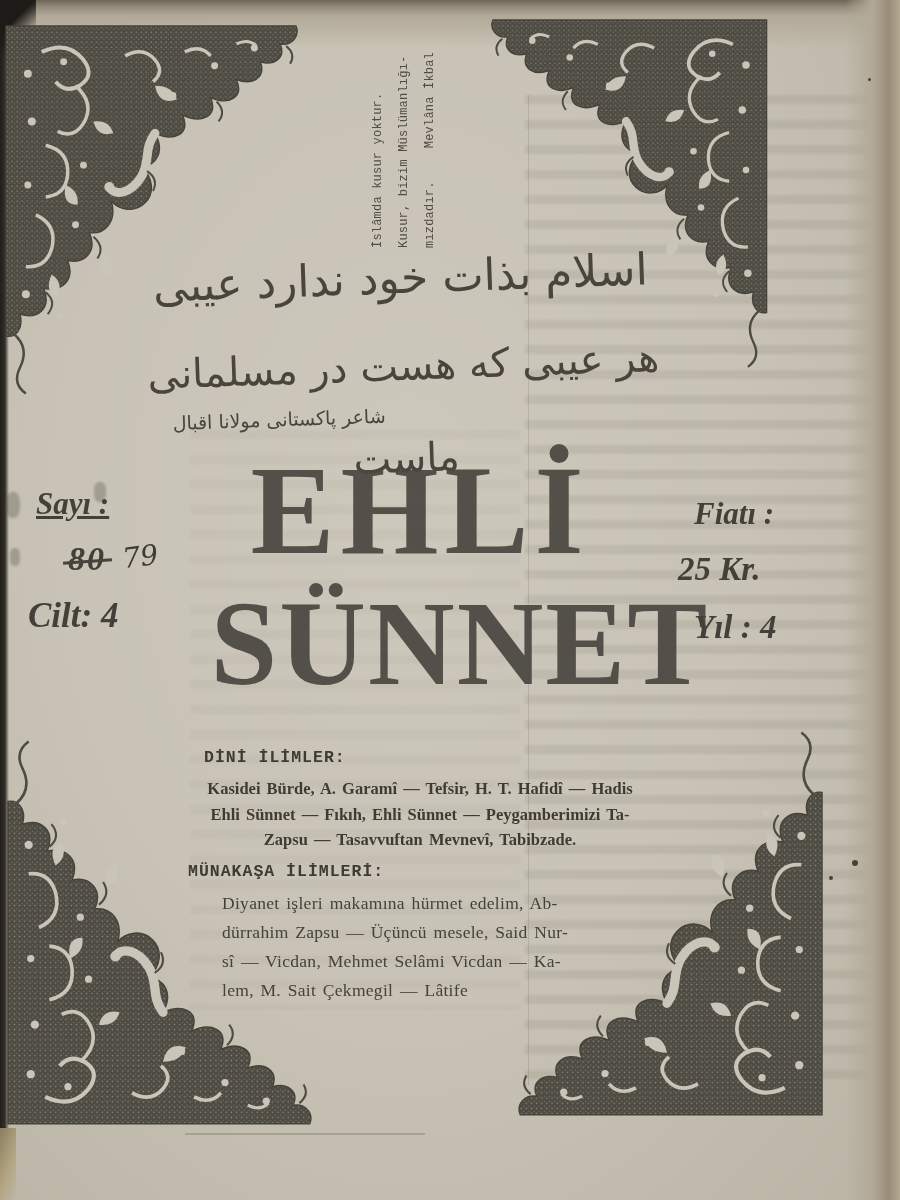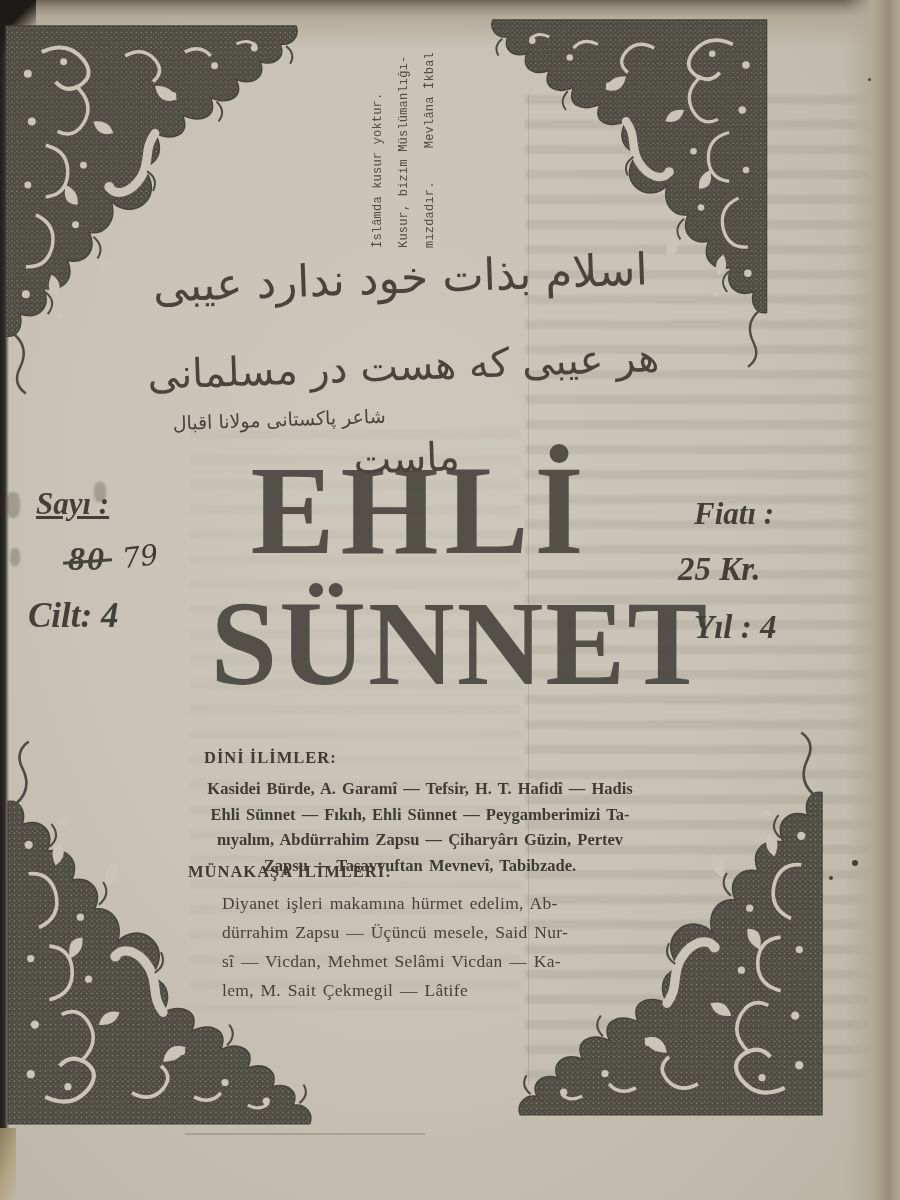--- a/index.html
+++ b/index.html
@@ -52,21 +52,21 @@
   .num-old{position:relative;display:inline-block;letter-spacing:2px;}
   .num-old::after{content:"";position:absolute;left:-12%;top:52%;width:128%;height:3px;
     background:#47443d;transform:rotate(-4deg);}
   .num-new{display:inline-block;font-family:"DejaVu Serif", serif;font-weight:400;
     font-size:28px;transform:rotate(-7deg) translateY(-4px);margin-left:8px;color:#3e3b33;}
   .volume{left:28px;top:596px;font-size:35px;}
   .price-label{left:694px;top:496px;font-size:31px;}
   .price-amount{left:678px;top:551px;font-size:33px;}
   .price-year{left:694px;top:609px;font-size:33px;}
   
-  .sec-heading{position:absolute;z-index:4;font-weight:bold;font-size:16.5px;letter-spacing:1px;color:#3e3b34;}
+  .sec-heading{position:absolute;z-index:4;font-weight:bold;font-size:16.5px;letter-spacing:1px;color:#3e3b34;font-family:Liberation Mono, monospace;}
   .h-sec1{left:204px;top:748px;}
   .h-sec2{left:188px;top:862px;text-align:center;}
   .sec1-body{position:absolute;z-index:4;left:185px;top:776px;width:470px;text-align:center;
     font-weight:bold;font-size:16.5px;line-height:25.5px;word-spacing:2px;color:#3e3b34;}
   .sec2-body{position:absolute;z-index:4;left:222px;top:889px;width:380px;text-align:left;
     font-size:17.5px;line-height:29px;letter-spacing:.3px;word-spacing:2px;color:#45423b;}
   .imprint{position:absolute;z-index:4;left:195px;top:989px;width:470px;text-align:center;
     font-family:"Liberation Sans", sans-serif;font-size:12.5px;letter-spacing:.8px;color:#57534a;}
 </style>
 </head>
@@ -178,21 +178,20 @@
   <div class="meta volume">Cilt: 4</div>
 
   <div class="meta price-label">Fiatı :</div>
   <div class="meta price-amount">25 Kr.</div>
   <div class="meta price-year">Yıl : 4</div>
 
   <div class="sec-heading h-sec1">DİNİ İLİMLER:</div>
   <div class="sec1-body">
     <div>Kasidei Bürde, A. Garamî — Tefsir, H. T. Hafidî — Hadis</div>
     <div>Ehli Sünnet — Fıkıh, Ehli Sünnet — Peygamberimizi Ta-</div>
-    <div>nıyalım, Abdürrahim Zapsu — Çiharyârı Güzin, Pertev</div>
     <div>Zapsu — Tasavvuftan Mevnevî, Tabibzade.</div>
   </div>
 
   <div class="sec-heading h-sec2">MÜNAKAŞA İLİMLERİ:</div>
   <div class="sec2-body">
     <div>Diyanet işleri makamına hürmet edelim, Ab-</div>
     <div>dürrahim Zapsu — Üçüncü mesele, Said Nur-</div>
     <div>sî — Vicdan, Mehmet Selâmi Vicdan — Ka-</div>
     <div>lem, M. Sait Çekmegil — Lâtife</div>
   </div>

